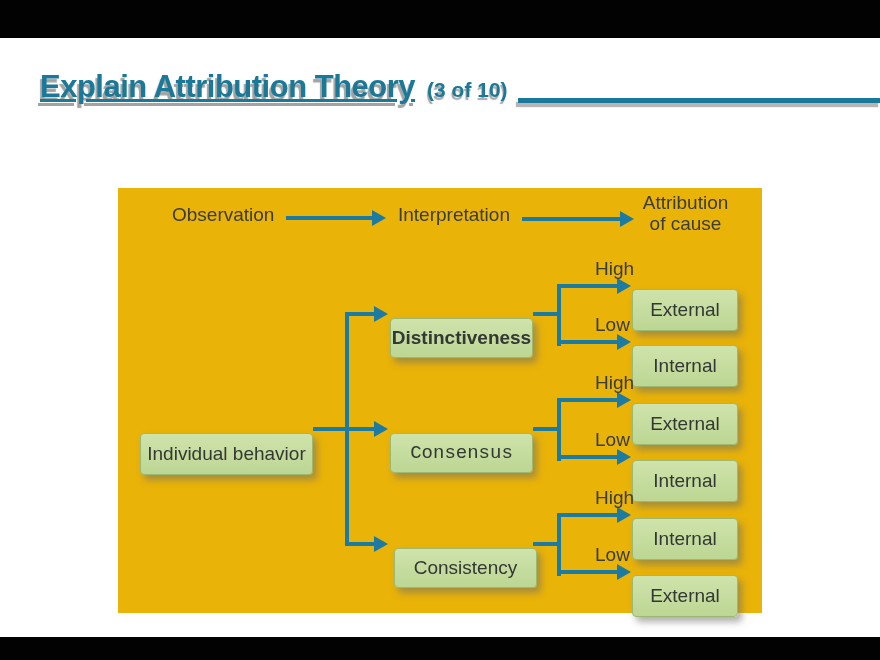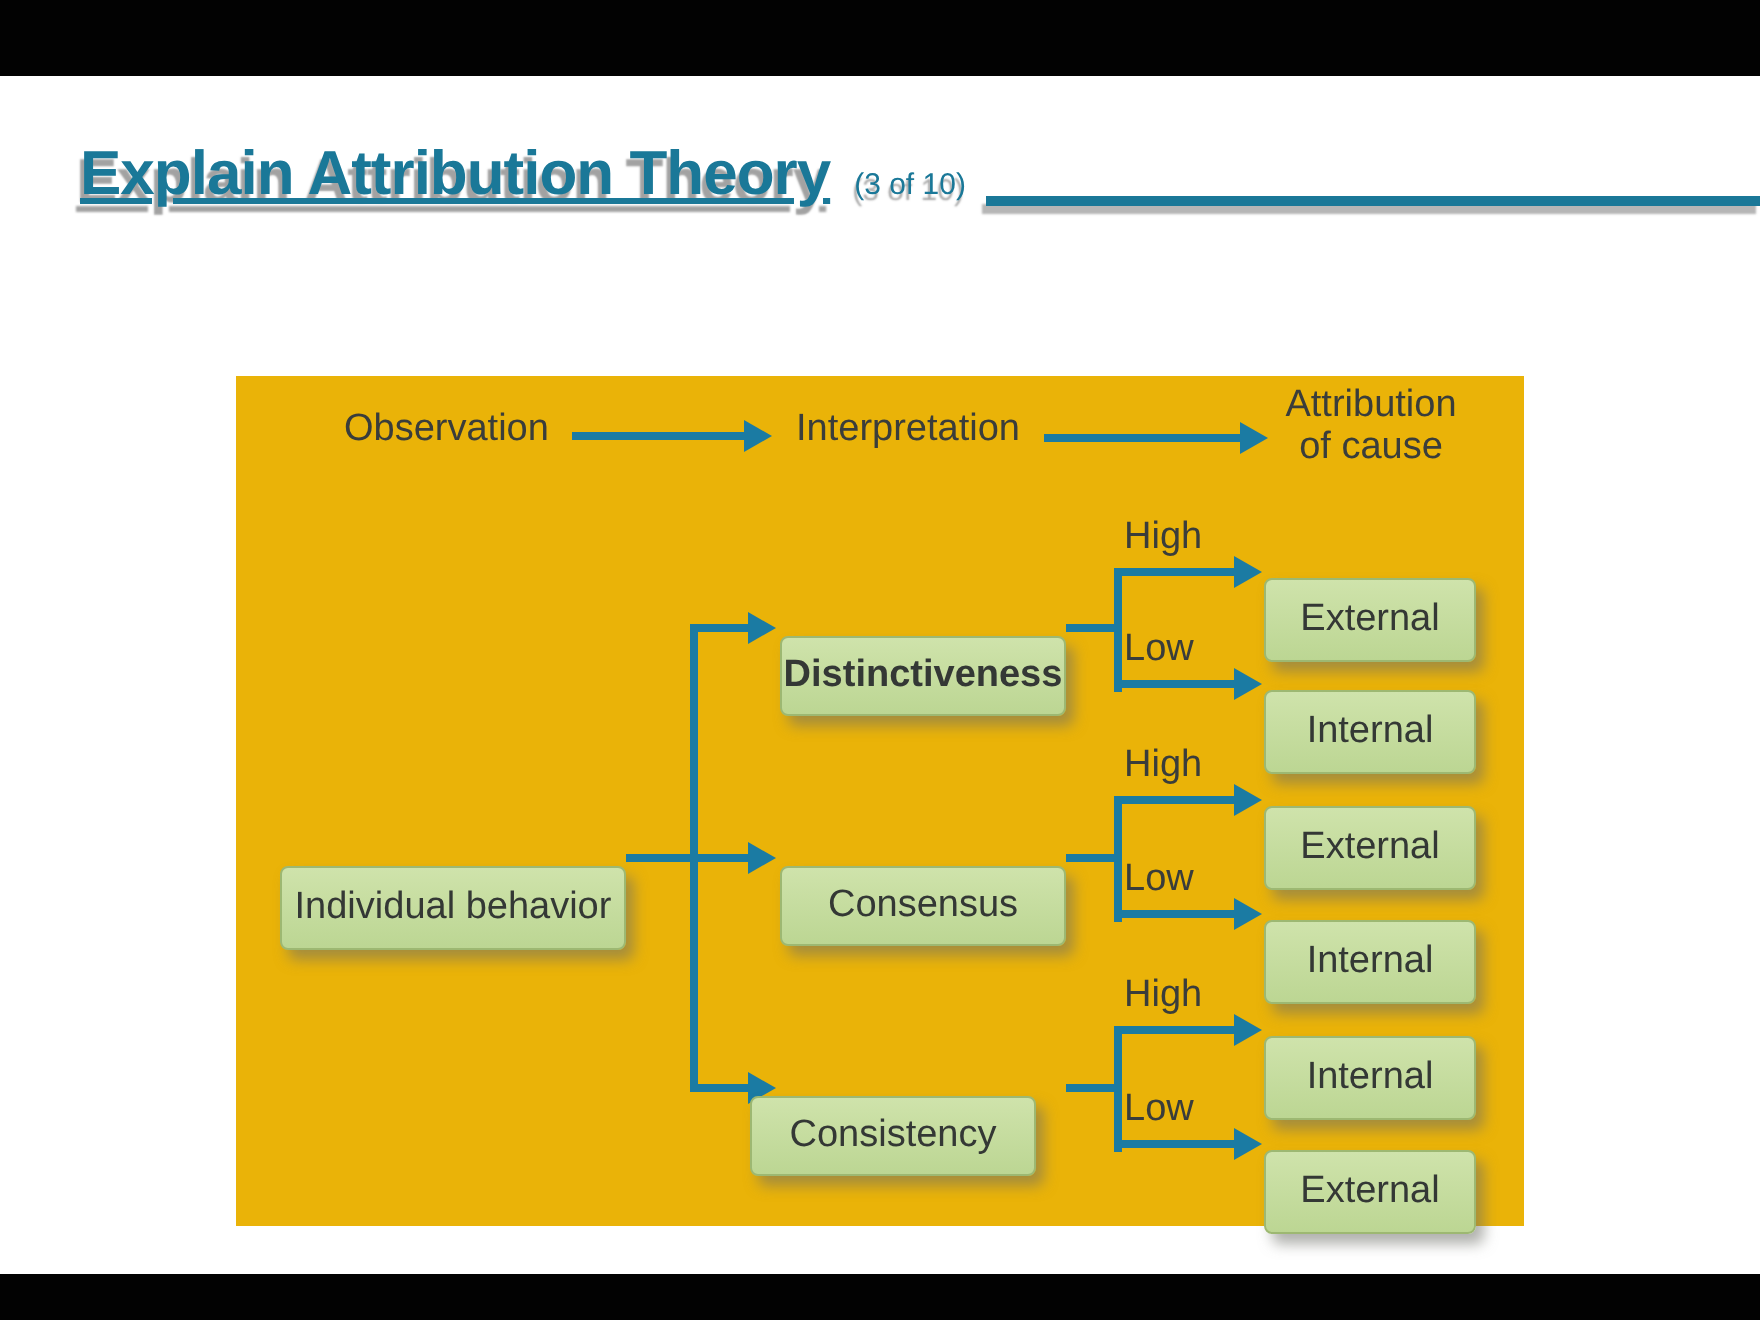--- a/index.html
+++ b/index.html
@@ -27,21 +27,21 @@
     display:flex;align-items:baseline;
   }
   .title-row h1{
     font-size:31px;line-height:50px;font-weight:bold;
     color:var(--title-teal);letter-spacing:-0.5px;
     text-shadow:-2px 4px 1px rgba(122,122,122,.7);
     white-space:nowrap;
     text-decoration:underline;
   }
   .title-suffix{
-    font-size:15px;font-weight:normal;color:var(--title-teal);
+    font-size:21px;font-weight:bold;color:var(--title-teal);
     margin-left:12px;white-space:nowrap;
     text-shadow:-1px 3px 1px rgba(122,122,122,.65);
   }
   .title-rule{
     flex:1;height:5px;background:var(--title-teal);
     align-self:flex-end;margin:0 0 9px 10px;
     box-shadow:-2px 4px 1px rgba(122,122,122,.55);
   }
 
   
@@ -66,21 +66,21 @@
 
   .gbox{
     position:absolute;
     background:linear-gradient(180deg,var(--green-hi),var(--green-lo));
     border:1px solid #9db872;border-radius:4px;
     box-shadow:4px 5px 7px var(--shadow);
     display:flex;align-items:center;justify-content:center;
     font-size:19px;color:var(--ink);white-space:nowrap;margin-top:24px;
   }
   .dlabel{
-    position:absolute;font-size:19px;color:#3a3d3b;white-space:nowrap;
+    position:absolute;font-size:19px;color:#3a3d3b;white-space:nowrap;margin-left:33px;
   }
 </style>
 </head>
 <body>
 
 <div class="bar top"></div>
 
 <div class="title-row">
   <h1>Explain Attribution Theory</h1>
   <span class="title-suffix">(3 of 10)</span>
@@ -123,39 +123,39 @@
   <div class="head-r" style="left:499px;top:146px;"></div>
   <span class="dlabel" style="left:444px;top:70px;">High</span>
   <span class="dlabel" style="left:444px;top:126px;">Low</span>
   <div class="gbox" style="left:514px;top:77px;width:106px;height:42px;">
     <span>External</span>
   </div>
   <div class="gbox" style="left:514px;top:133px;width:106px;height:42px;">
     <span>Internal</span>
   </div>
 
-  <div class="gbox" style="left:272px;top:221px;width:143px;height:40px;">
+  <div class="gbox" style="left:272px;top:221px;width:143px;height:40px;font-family:Liberation Mono, monospace;">
     <span>Consensus</span>
   </div>
   <div class="line h" style="left:415px;top:239px;width:26px;"></div>
   <div class="line v" style="left:439px;top:210px;height:63px;"></div>
   <div class="line h" style="left:439px;top:210px;width:62px;"></div>
   <div class="head-r" style="left:499px;top:204px;"></div>
   <div class="line h" style="left:439px;top:267px;width:62px;"></div>
   <div class="head-r" style="left:499px;top:261px;"></div>
   <span class="dlabel" style="left:444px;top:184px;">High</span>
   <span class="dlabel" style="left:444px;top:241px;">Low</span>
   <div class="gbox" style="left:514px;top:191px;width:106px;height:42px;">
     <span>External</span>
   </div>
   <div class="gbox" style="left:514px;top:248px;width:106px;height:42px;">
     <span>Internal</span>
   </div>
 
-  <div class="gbox" style="left:257px;top:336px;width:143px;height:40px;">
+  <div class="gbox" style="left:276px;top:336px;width:143px;height:40px;">
     <span>Consistency</span>
   </div>
   <div class="line h" style="left:415px;top:354px;width:26px;"></div>
   <div class="line v" style="left:439px;top:325px;height:63px;"></div>
   <div class="line h" style="left:439px;top:325px;width:62px;"></div>
   <div class="head-r" style="left:499px;top:319px;"></div>
   <div class="line h" style="left:439px;top:382px;width:62px;"></div>
   <div class="head-r" style="left:499px;top:376px;"></div>
   <span class="dlabel" style="left:444px;top:299px;">High</span>
   <span class="dlabel" style="left:444px;top:356px;">Low</span>

